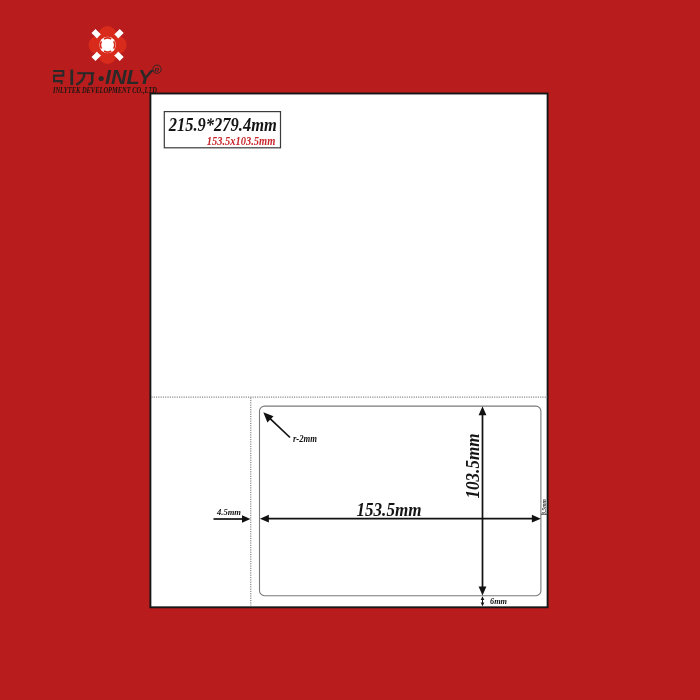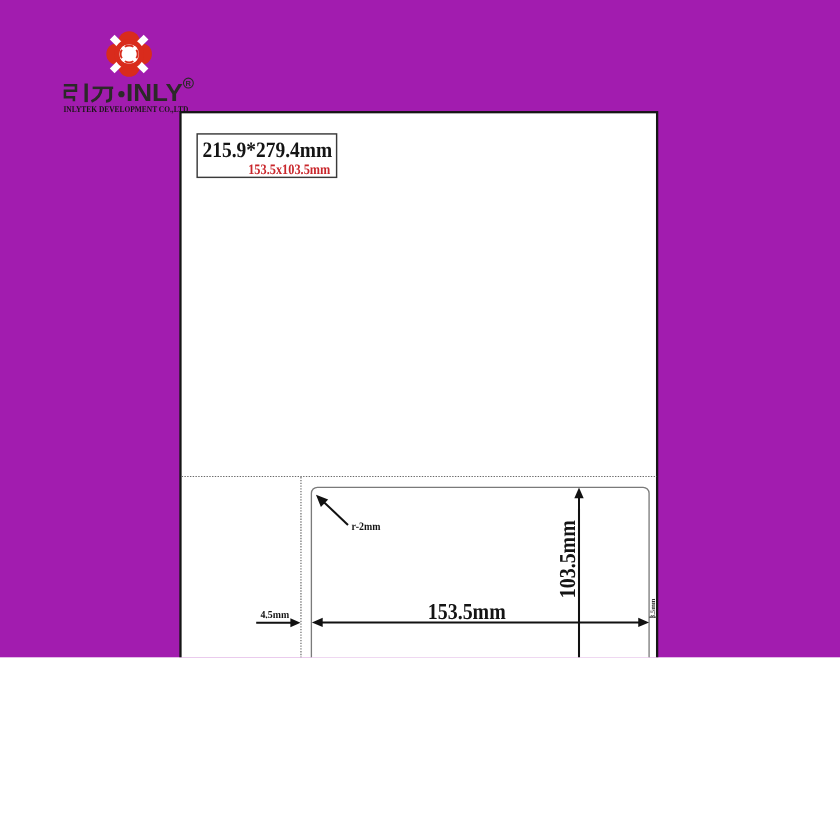--- a/index.html
+++ b/index.html
@@ -1,17 +1,17 @@
 <!DOCTYPE html>
 <html><head>
 <meta charset="utf-8">
 <style>
   html,body{margin:0;padding:0;background:#ffffff;}
-  .page{position:relative;width:700px;height:548px;background:#a21caf;overflow:hidden;
-        font-family:"Liberation Sans",sans-serif;}
+  .page{position:relative;width:700px;height:700px;background:#b91c1c;overflow:hidden;
+        font-family:"Liberation Sans",sans-serif;font-style:italic;}
   svg text{font-family:"Liberation Serif",serif;font-weight:bold;}
   svg text.sans{font-family:"Liberation Sans",sans-serif;}
 </style>
 </head>
 <body>
 <div class="page">
 <svg width="700" height="700" viewBox="0 0 700 700" xmlns="http://www.w3.org/2000/svg">
 
   <g>
     <circle cx="107.6" cy="35" r="9" fill="#d92b1c"></circle>

